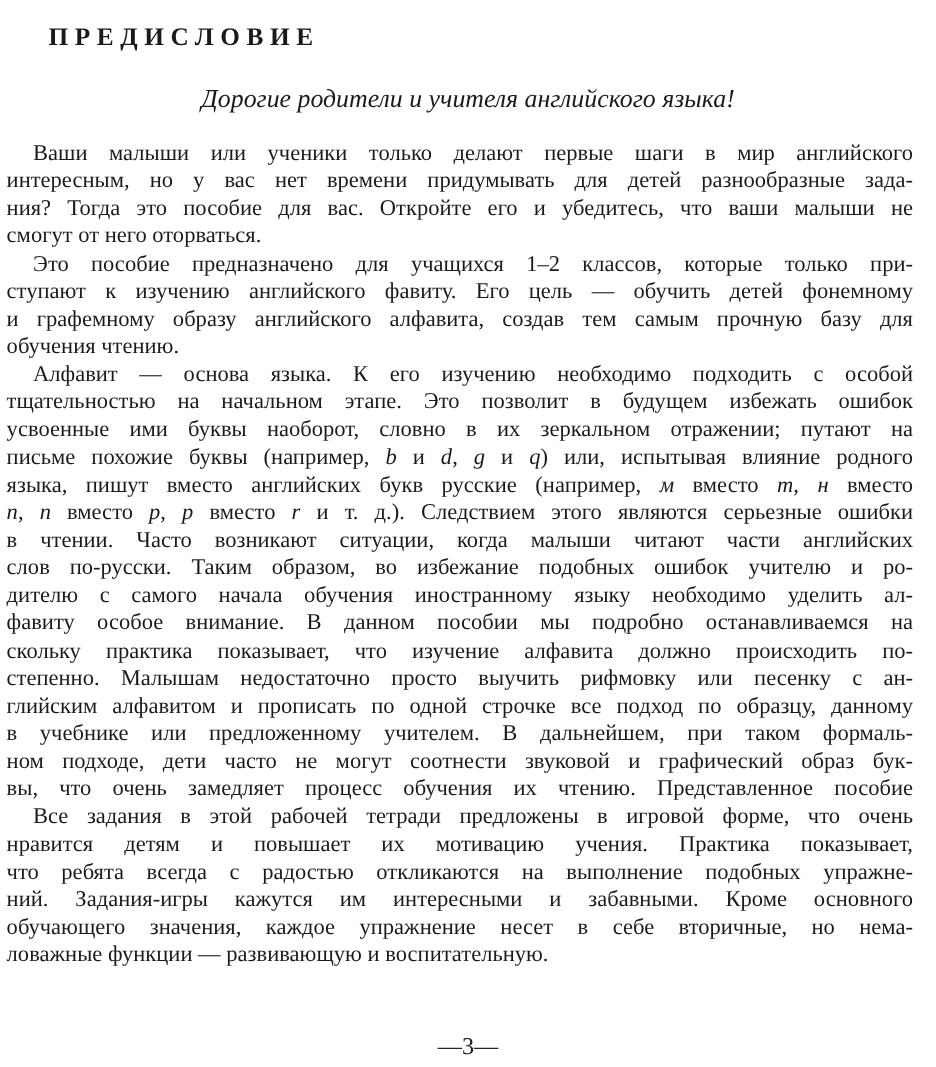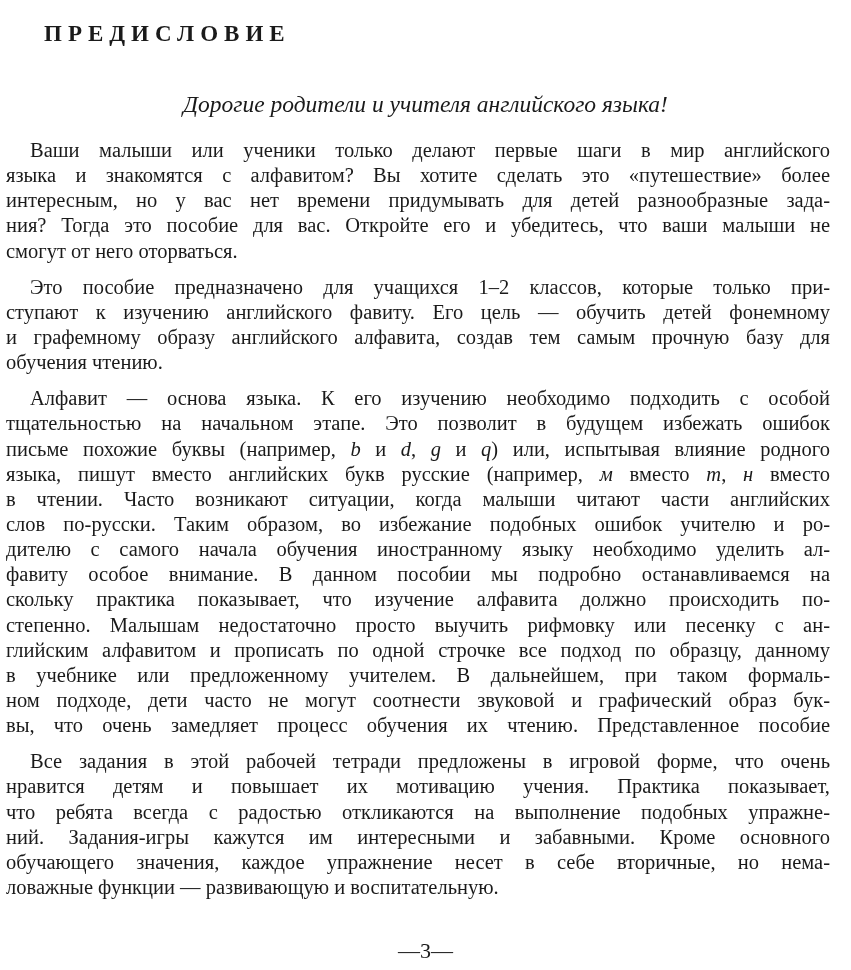--- a/index.html
+++ b/index.html
@@ -23,21 +23,21 @@
       text-align: left;
       font-family: "Liberation Serif", serif;
       font-weight: bold;
       font-size: 23px;
       letter-spacing: 6px;
       line-height: 28px;
       padding-left: 44px;
     }
     .subtitle {
       position: absolute;
-      top: 89px;
+      top: 75px;
       left: 0;
       width: 851px;
       text-align: center;
       font-family: "Liberation Serif", serif;
       font-style: italic;
       font-size: 23.5px;
       line-height: 30px;
     }
     .body-text {
       position: absolute;
@@ -53,21 +53,20 @@
       white-space: nowrap;
       text-align: justify;
       text-align-last: justify;
       font-family: "Liberation Serif", serif;
     }
     .line.last {
       text-align-last: left;
     }
     .line.indent {
       padding-left: 24px;
-      margin-top: 11px;
     }
     .it {
       font-style: italic;
     }
     .page-number {
       position: absolute;
       top: 938px;
       left: 0;
       width: 851px;
       text-align: center;
@@ -82,38 +81,39 @@
 <div>
 
   <h1 class="title">ПРЕДИСЛОВИЕ</h1>
 
   <div class="subtitle">Дорогие родители и учителя английского языка!</div>
 
   <div class="body-text">
 
     <div>
       <span class="line indent">Ваши малыши или ученики только делают первые шаги в мир английского</span>
-      <span class="line">языка и знакомятся с алфавитом? Вы хотите сделать это «путешествие» более</span>
       <span class="line">интересным, но у вас нет времени придумывать для детей разнообразные зада-</span>
       <span class="line">ния? Тогда это пособие для вас. Откройте его и убедитесь, что ваши малыши не</span>
       <span class="line last">смогут от него оторваться.</span>
     </div>
 
     <div>
       <span class="line indent">Это пособие предназначено для учащихся 1–2 классов, которые только при-</span>
       <span class="line">ступают к изучению английского фавиту. Его цель  — обучить детей фонемному</span>
       <span class="line">и графемному образу английского алфавита, создав тем самым прочную базу для</span>
       <span class="line last">обучения  чтению.</span>
     </div>
 
     <div>
       <span class="line indent">Алфавит — основа языка. К его изучению необходимо подходить с особой</span>
       <span class="line">тщательностью на начальном этапе. Это позволит в будущем избежать ошибок</span>
+      <span class="line">усвоенные ими буквы наоборот, словно в их зеркальном отражении; путают на</span>
       <span class="line"><span>письме похожие буквы (например, </span><span class="it">b</span><span> и </span><span class="it">d</span><span>, </span><span class="it">g</span><span> и </span><span class="it">q</span><span>) или, испытывая влияние родного</span></span>
       <span class="line"><span>языка, пишут вместо английских букв русские (например, </span><span class="it">м</span><span> вместо </span><span class="it">m</span><span>, </span><span class="it">н</span><span> вместо</span></span>
+      <span class="line"><span class="it">n</span><span>, </span><span class="it">п</span><span> вместо </span><span class="it">p</span><span>, </span><span class="it">р</span><span> вместо </span><span class="it">r</span><span>  и т. д.). Следствием этого являются серьезные ошибки</span></span>
       <span class="line">в чтении. Часто возникают ситуации, когда малыши читают части английских</span>
       <span class="line">слов по-русски. Таким образом, во избежание подобных ошибок учителю и ро-</span>
       <span class="line">дителю с самого начала обучения иностранному языку необходимо уделить ал-</span>
       <span class="line">фавиту особое внимание. В данном пособии мы подробно останавливаемся на</span>
       <span class="line">скольку практика показывает, что изучение алфавита должно происходить по-</span>
       <span class="line">степенно. Малышам недостаточно просто выучить рифмовку или песенку с ан-</span>
       <span class="line">глийским алфавитом и прописать по одной строчке все подход по образцу, данному</span>
       <span class="line">в учебнике или предложенному учителем. В дальнейшем, при таком формаль-</span>
       <span class="line">ном подходе, дети часто не могут соотнести звуковой и графический образ бук-</span>
       <span class="line">вы, что очень замедляет процесс обучения их чтению. Представленное пособие</span>

